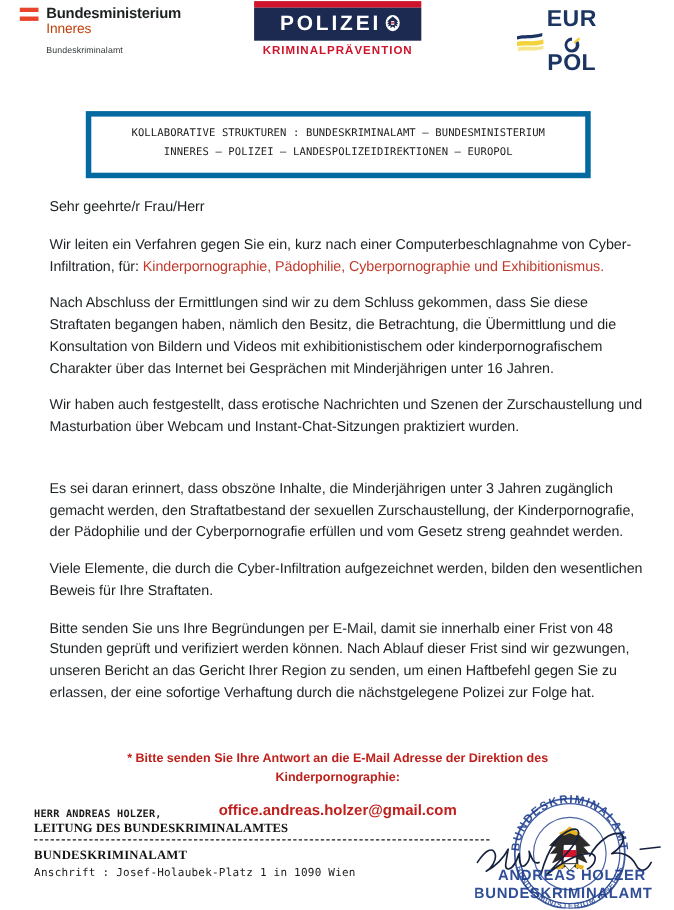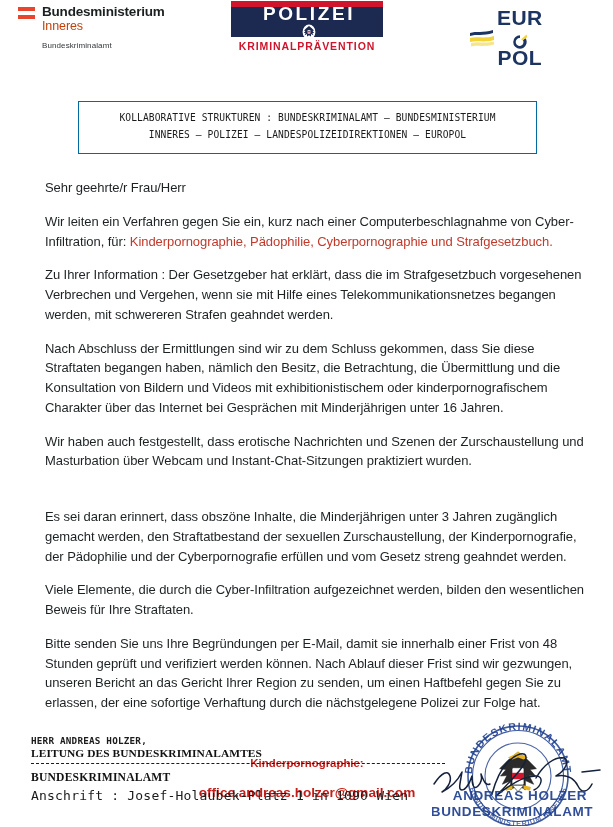--- a/index.html
+++ b/index.html
@@ -76,21 +76,20 @@
     width: 100%;
   }
   .pol-box {
     background: #1c2a52;
     height: 30px;
     width: 100%;
     position: relative;
     display: flex;
     align-items: center;
     justify-content: center;
-    flex-direction: column;
   }
   .pol-word {
     color: #ffffff;
     font-size: 19px;
     font-weight: bold;
     letter-spacing: 2.6px;
     padding-left: 4px;
   }
   .pol-eagle {
     width: 14px; height: 16px;
@@ -123,21 +122,21 @@
     align-items: center;
     flex-direction: column;
   }
   .eu-o { width: 16px; height: 16px; margin: 0 0px; position: relative; top: 1px; }
 
   
   .title-box {
     position: absolute;
     left: 78px; top: 101px;
     width: 459px;
-    border: 1px solid #0369a1;
+    border: 5px solid #0369a1;
     padding: 8px 6px 9px 6px;
     box-sizing: border-box;
     text-align: center;
     font-family: "DejaVu Sans Mono", "Liberation Mono", monospace;
     font-size: 9.6px;
     letter-spacing: 0.1px;
     line-height: 1.75;
     color: #1b1b1b;
   }
   .title-box .tl2 { }
@@ -206,21 +205,21 @@
   .sig-org {
     font-family: "Liberation Serif", serif;
     font-size: 11.6px;
     font-weight: bold;
     letter-spacing: 0.2px;
     color: #121212;
     margin-top: 7px;
   }
   .sig-addr {
     font-family: "DejaVu Sans Mono", "Liberation Mono", monospace;
-    font-size: 13px;
+    font-size: 10px;
     letter-spacing: 0.2px;
     color: #1b1b1b;
     margin-top: 4px;
   }
 
   
   .stamp {
     position: absolute;
     left: 432px; top: 714px;
     width: 172px;
@@ -287,41 +286,41 @@
 
 <div class="title-box">
   <div class="tl1">KOLLABORATIVE STRUKTUREN : BUNDESKRIMINALAMT – BUNDESMINISTERIUM</div>
   <div class="tl2">INNERES – POLIZEI – LANDESPOLIZEIDIREKTIONEN – EUROPOL</div>
 </div>
 
 <div class="body-area">
 
   <p class="para">Sehr geehrte/r Frau/Herr</p>
 
-  <p class="para"><span>Wir leiten ein Verfahren gegen Sie ein, kurz nach einer Computerbeschlagnahme von Cyber-Infiltration, für: </span><span class="red">Kinderpornographie, Pädophilie, Cyberpornographie und Strafgesetzbuch.</span></p>
-
-  <p class="para">Zu Ihrer Information : Der Gesetzgeber hat erklärt, dass die im Strafgesetzbuch vorgesehenen Verbrechen und Vergehen, wenn sie mit Hilfe eines Telekommunikationsnetzes begangen werden, mit schwereren Strafen geahndet werden.</p>
+  <p class="para"><span>Wir leiten ein Verfahren gegen Sie ein, kurz nach einer Computerbeschlagnahme von Cyber-Infiltration, für: </span><span class="red">Kinderpornographie, Pädophilie, Cyberpornographie und Exhibitionismus.</span></p>
+
 
   <p class="para">Nach Abschluss der Ermittlungen sind wir zu dem Schluss gekommen, dass Sie diese Straftaten begangen haben, nämlich den Besitz, die Betrachtung, die Übermittlung und die Konsultation von Bildern und Videos mit exhibitionistischem oder kinderpornografischem Charakter über das Internet bei Gesprächen mit Minderjährigen unter 16 Jahren.</p>
 
   <p class="para">Wir haben auch festgestellt, dass erotische Nachrichten und Szenen der Zurschaustellung und Masturbation über Webcam und Instant-Chat-Sitzungen praktiziert wurden.</p>
 
   <div class="spacer-gap"></div>
 
   <p class="para">Es sei daran erinnert, dass obszöne Inhalte, die Minderjährigen unter 3 Jahren zugänglich gemacht werden, den Straftatbestand der sexuellen Zurschaustellung, der Kinderpornografie, der Pädophilie und der Cyberpornografie erfüllen und vom Gesetz streng geahndet werden.</p>
 
   <p class="para">Viele Elemente, die durch die Cyber-Infiltration aufgezeichnet werden, bilden den wesentlichen Beweis für Ihre Straftaten.</p>
 
   <p class="para">Bitte senden Sie uns Ihre Begründungen per E-Mail, damit sie innerhalb einer Frist von 48 Stunden geprüft und verifiziert werden können. Nach Ablauf dieser Frist sind wir gezwungen, unseren Bericht an das Gericht Ihrer Region zu senden, um einen Haftbefehl gegen Sie zu erlassen, der eine sofortige Verhaftung durch die nächstgelegene Polizei zur Folge hat.</p>
 
   <div class="spacer-gap-sm"></div>
 
 
   <div class="spacer-gap-sm"></div>
 
+  <p class="callout">* Bitte senden Sie Ihre Antwort an die E-Mail Adresse der Direktion des</p>
   <p class="callout">Kinderpornographie:</p>
   <p class="callout-email">office.andreas.holzer@gmail.com</p>
 
 </div>
 
 <div class="sig-block">
   <div class="sig-name">HERR ANDREAS HOLZER,</div>
   <div class="sig-role">LEITUNG DES BUNDESKRIMINALAMTES</div>
   <div class="sig-rule"></div>
   <div class="sig-org">BUNDESKRIMINALAMT</div>

